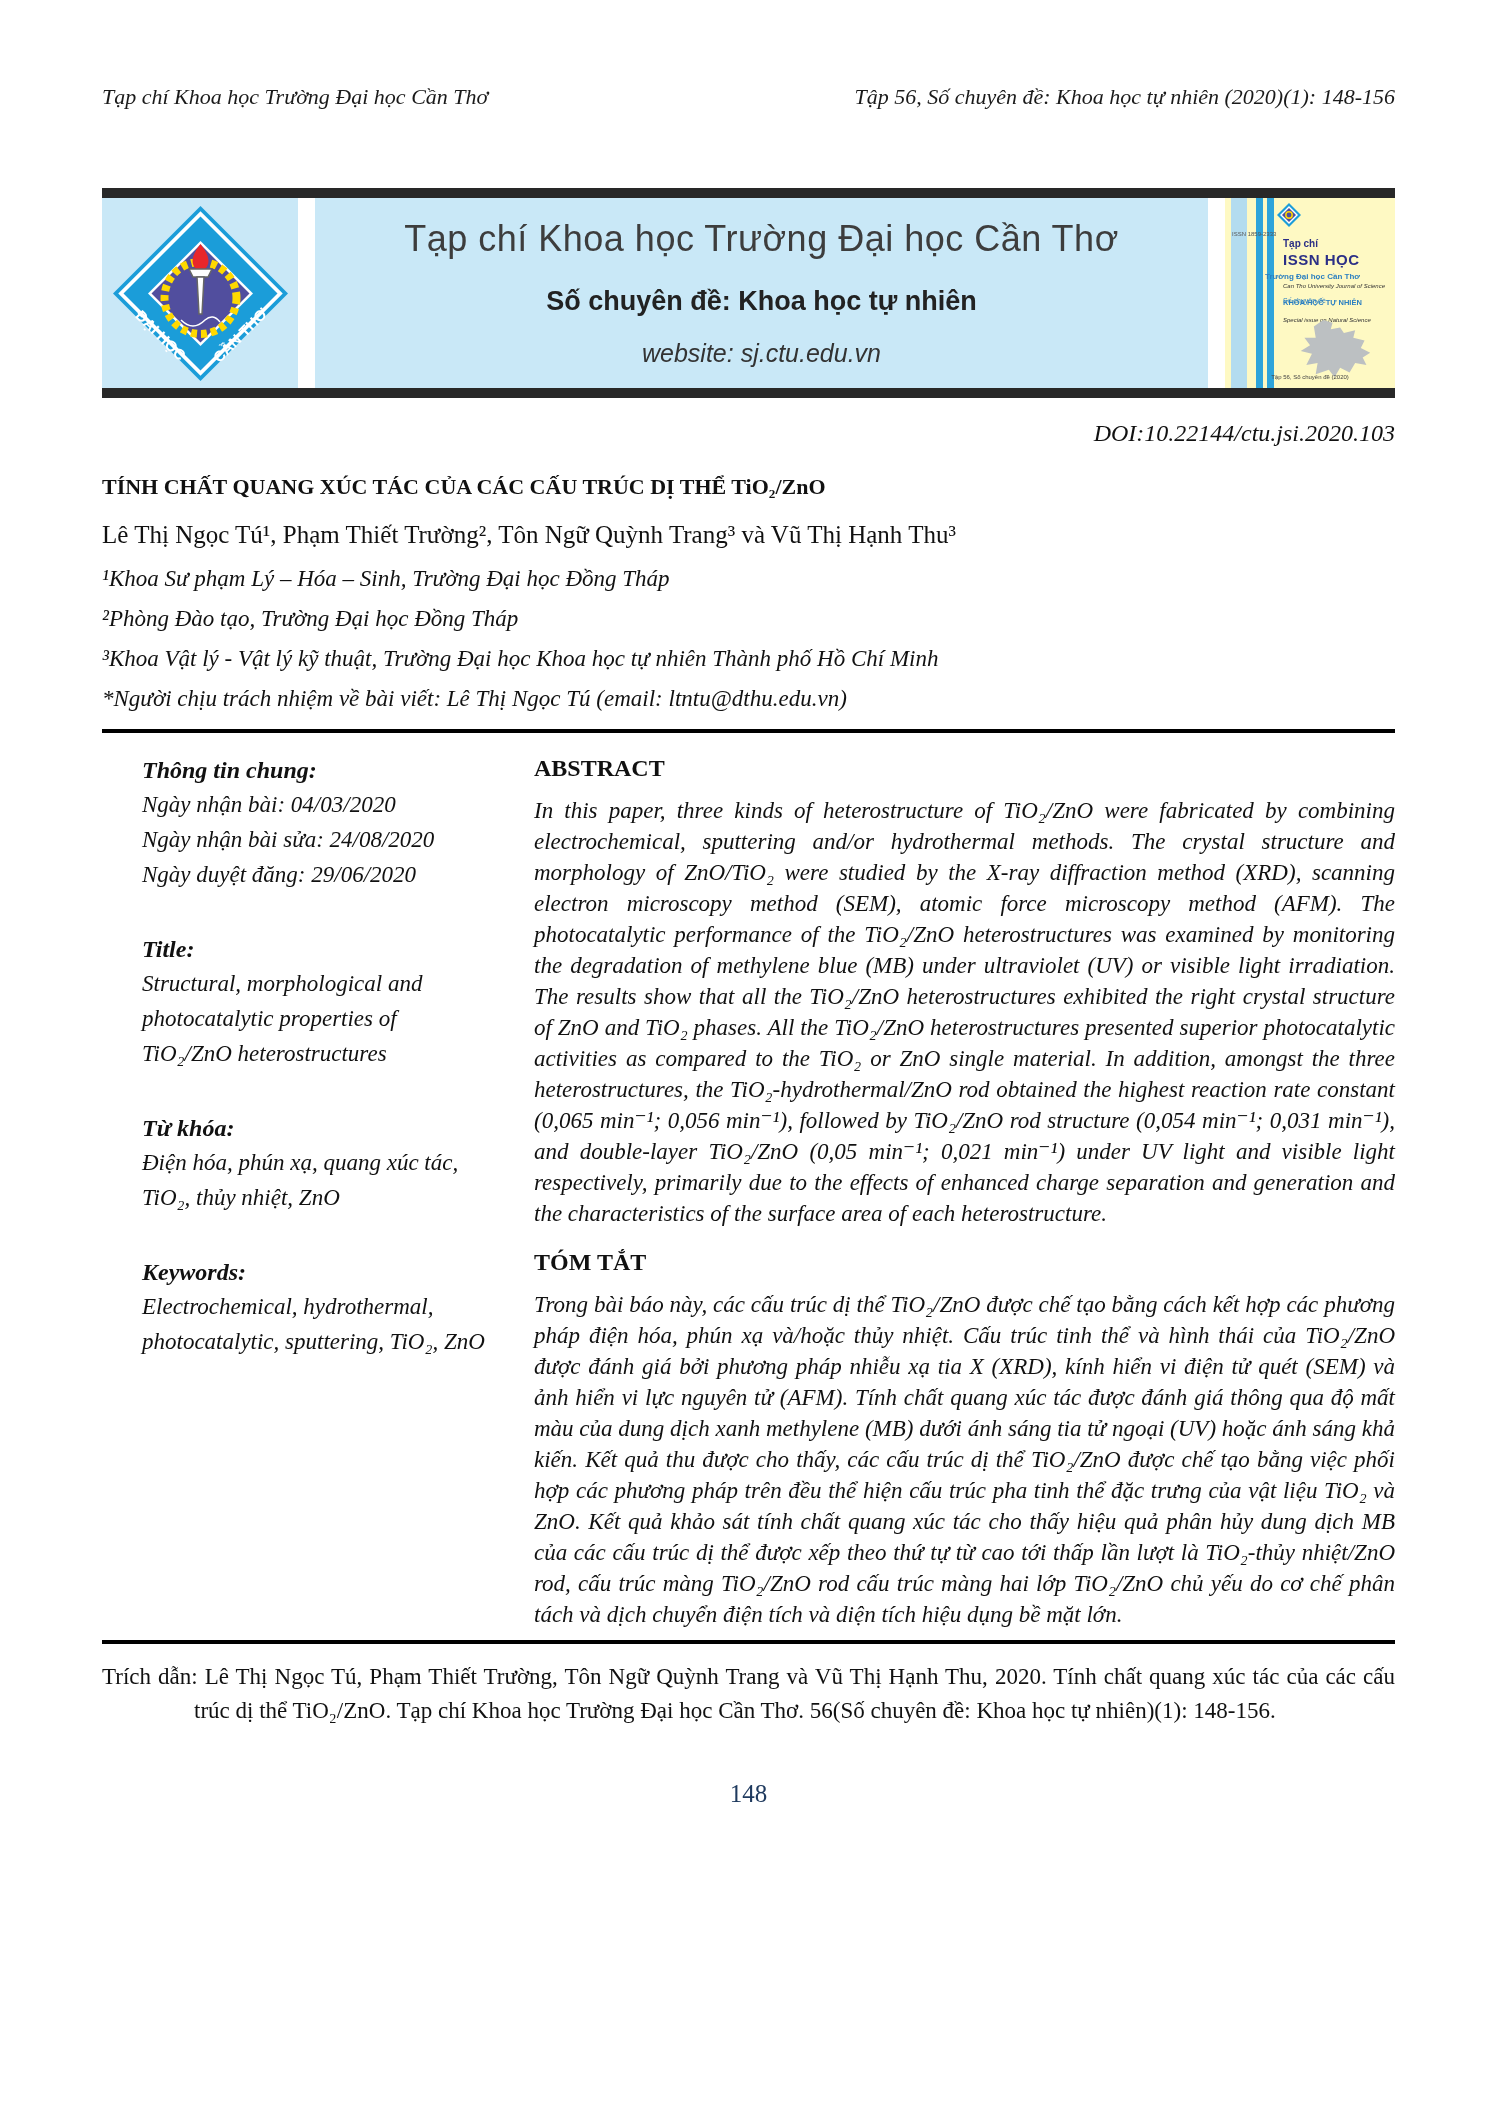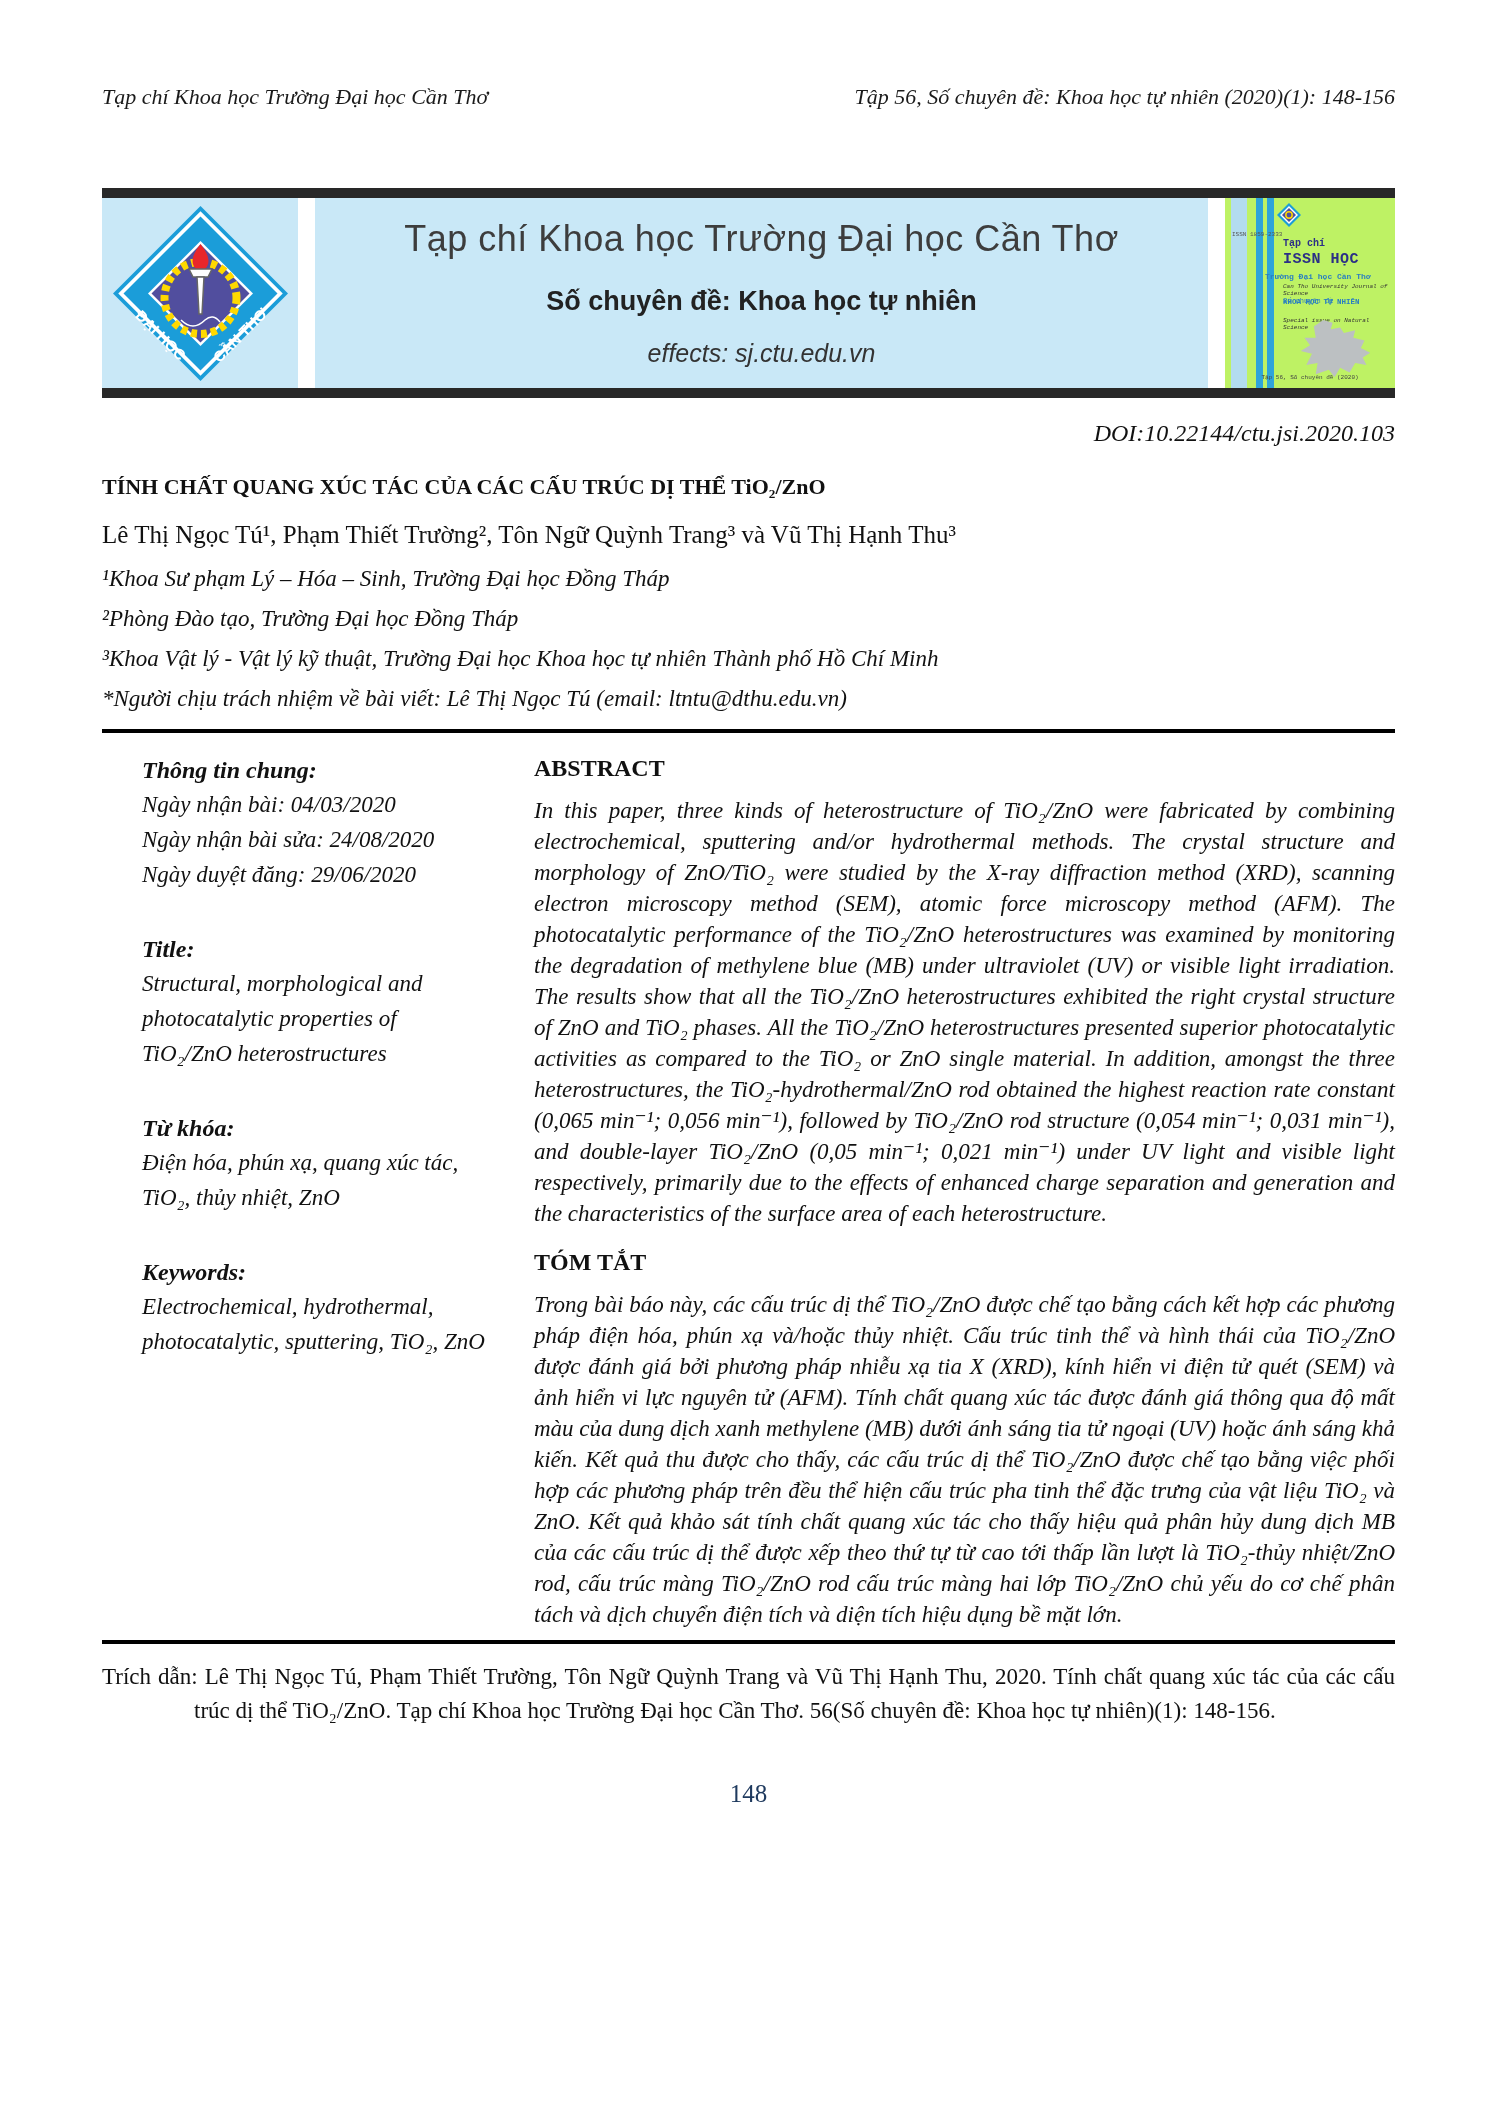--- a/index.html
+++ b/index.html
@@ -35,22 +35,22 @@
     flex:1;background:#c9e8f7;
     display:flex;flex-direction:column;align-items:center;justify-content:center;
     font-family:"Liberation Sans","DejaVu Sans",sans-serif;
   }
   .banner-title{font-size:36px;color:#3d3d3d;letter-spacing:.5px;}
   .banner-subtitle{font-size:27px;font-weight:bold;color:#222;margin-top:26px;}
   .banner-website{font-size:25px;font-style:italic;color:#333;margin-top:22px;}
 
   
   .cover{
-    width:170px;background:#bef264;position:relative;
-    font-family:Liberation Mono, monospace;
+    width:170px;background:#fef9c3;position:relative;
+    font-family:Liberation Sans, sans-serif;
     overflow:hidden;
   }
   .cover .band{position:absolute;top:0;bottom:0;left:6px;width:16px;background:#b3dcef;}
   .cover .stripe1{position:absolute;top:0;bottom:0;left:31px;width:7px;background:#2ea4da;}
   .cover .stripe2{position:absolute;top:0;bottom:0;left:42px;width:7px;background:#2ea4da;}
   .cover .mini-logo{position:absolute;left:52px;top:5px;}
   .cover .issn{position:absolute;left:7px;top:33px;font-size:6px;color:#555;}
   .cover .t1{position:absolute;left:58px;top:40px;font-size:10px;font-weight:bold;color:#2b2f86;}
   .cover .t2{position:absolute;left:58px;top:53px;font-size:15px;font-weight:bold;color:#2b2f86;letter-spacing:.5px;}
   .cover .t3{position:absolute;left:40px;top:74px;font-size:8px;font-weight:bold;color:#2a7fc1;}
@@ -124,21 +124,21 @@
           <text x="44" y="133" font-family="Liberation Sans, DejaVu Sans, sans-serif" font-size="15" font-weight="bold" fill="#ffffff" text-anchor="middle" transform="rotate(45 44 133)">ĐẠI HỌC</text>
           <text x="131" y="133" font-family="Liberation Sans, DejaVu Sans, sans-serif" font-size="15" font-weight="bold" fill="#ffffff" text-anchor="middle" transform="rotate(-45 131 133)">CẦN THƠ</text>
         </svg>
       </div>
 
       <div class="panel-gap"></div>
 
       <div class="banner-main">
         <div class="banner-title">Tạp chí Khoa học Trường Đại học Cần Thơ</div>
         <div class="banner-subtitle">Số chuyên đề: Khoa học tự nhiên</div>
-        <div class="banner-website">effects: sj.ctu.edu.vn</div>
+        <div class="banner-website">website: sj.ctu.edu.vn</div>
       </div>
 
       <div class="panel-gap"></div>
 
       <div class="cover">
         <div class="band"></div>
         <div class="stripe1"></div>
         <div class="stripe2"></div>
         <svg class="mini-logo" width="24" height="24" viewBox="0 0 24 24">
           <polygon points="12,0 24,12 12,24 0,12" fill="#1b9dd9"></polygon>

